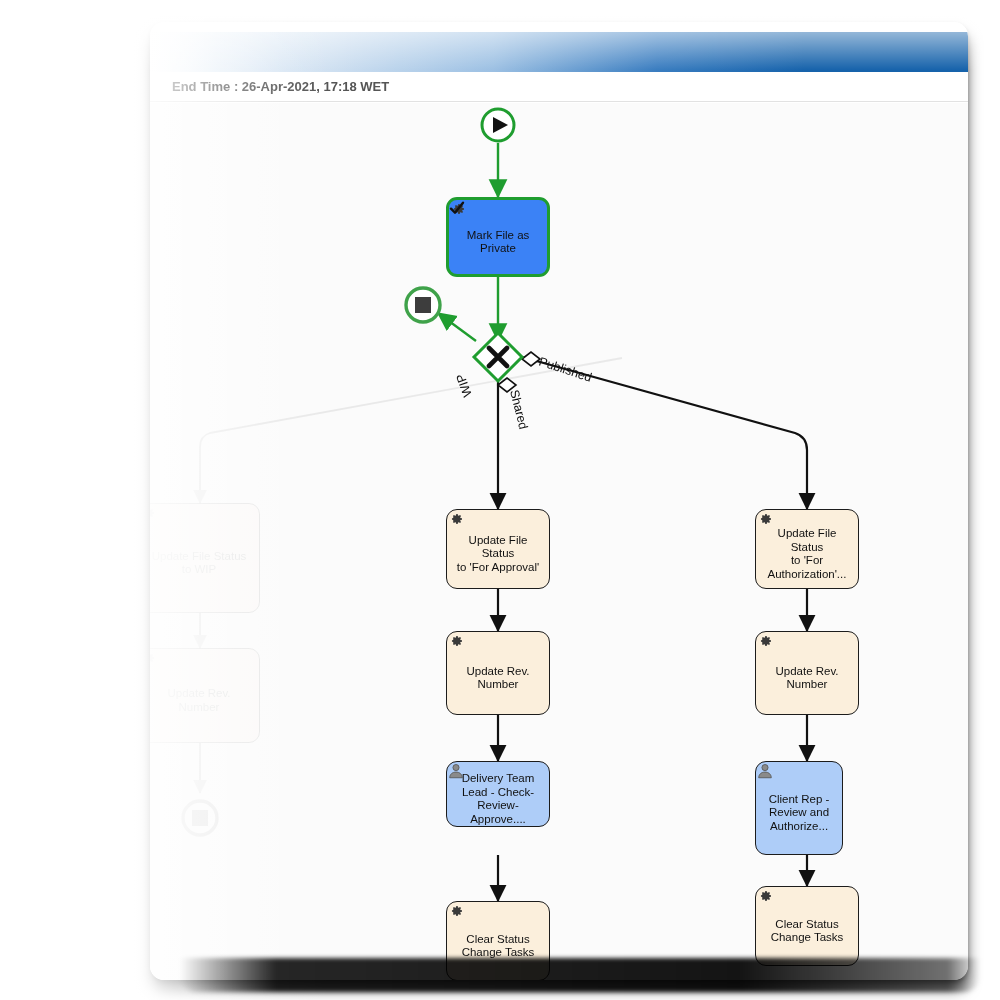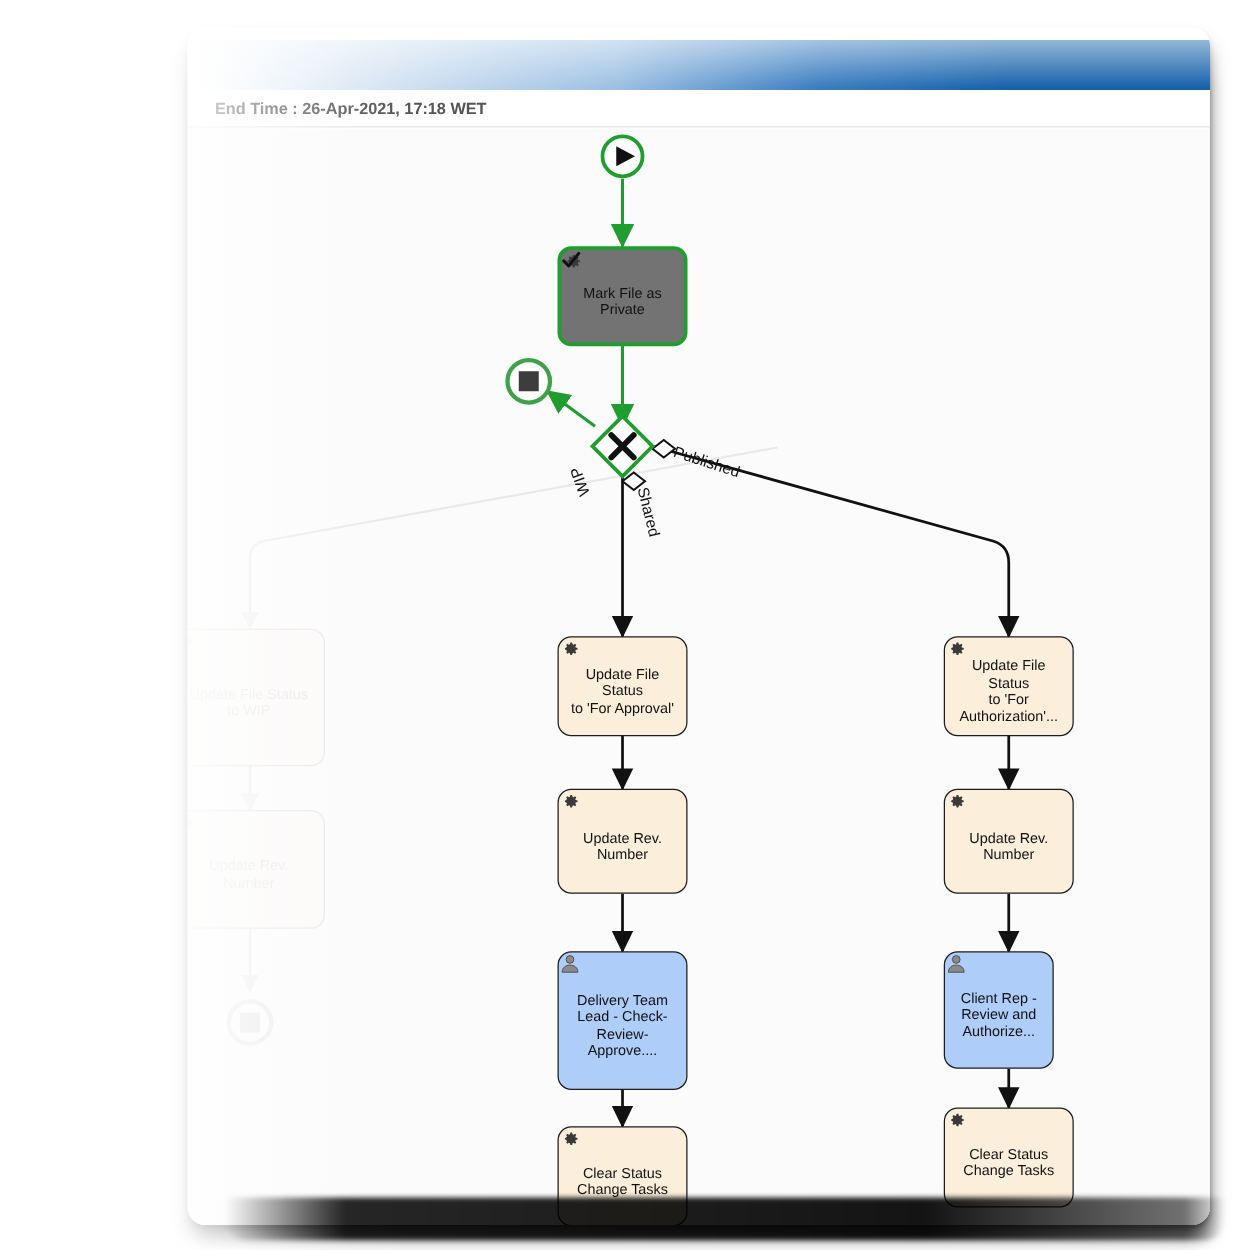--- a/index.html
+++ b/index.html
@@ -62,21 +62,21 @@
     display:flex; align-items:center; justify-content:center;
     text-align:center;
     font-size:11.5px; line-height:13.5px; color:#111111;
     padding:14px 5px 4px 5px;
   }
   .node .lbl { width:100%; white-space:pre-line; }
   .node .icon { position:absolute; left:6px; top:4px; width:18px; height:18px; }
   .node .chk { position:absolute; left:27px; top:4px; width:16px; height:16px; }
 
   .node.service { background:#fbefdc; border:1.6px solid #1c1c1c; }
-  .node.service.active { border:3.4px solid #1f9d2f; background:#737373; }
+  .node.service.active { border:3.4px solid #1f9d2f; background:#3b82f6; }
   .node.user { background:#aecdf8; border:1.6px solid #1c1c1c; }
 
   
   #ghost-layer { position:absolute; inset:0; opacity:0.085; }
 
   
   #fade-left {
     position:absolute; left:0; top:0; width:330px; height:1000px;
     background: linear-gradient(to right, #ffffff 0%, #ffffff 16%, rgba(255,255,255,0.97) 30%,
                 rgba(255,255,255,0.80) 46%, rgba(255,255,255,0.42) 66%, rgba(255,255,255,0.10) 86%, rgba(255,255,255,0) 100%);
@@ -226,21 +226,21 @@
 
       <div class="node service" style="left:296px; top:528px; width:104px; height:84px;">
         <svg class="icon" viewBox="0 0 24 24">
           <path fill="#3a3a3a" d="M12 8a4 4 0 100 8 4 4 0 000-8zm0 6.2A2.2 2.2 0 1114.2 12 2.2 2.2 0 0112 14.2z"></path>
           <path fill="#3a3a3a" d="M20 12.9v-1.8l-2-.5-.4-1 1.1-1.7-1.3-1.3-1.7 1.1-1-.4-.5-2h-1.8l-.5 2-1 .4L9.2 6.6 7.9 7.9 9 9.6l-.4 1-2 .5v1.8l2 .5.4 1-1.1 1.7 1.3 1.3 1.7-1.1 1 .4.5 2h1.8l.5-2 1-.4 1.7 1.1 1.3-1.3-1.1-1.7.4-1z"></path>
         </svg>
         <span class="lbl">Update Rev.
 Number</span>
       </div>
 
-      <div class="node user" style="left:296px; top:658px; width:104px; height:111px;">
+      <div class="node user" style="left:296px; top:658px; width:104px; height:66px;">
         <svg class="icon" viewBox="0 0 24 24">
           <circle cx="12" cy="7.4" r="4.1" fill="#8a8a8a" stroke="#4d4d4d" stroke-width="1"></circle>
           <path d="M3.6 21c0-4.7 3.8-7.6 8.4-7.6s8.4 2.9 8.4 7.6z" fill="#8a8a8a" stroke="#4d4d4d" stroke-width="1"></path>
         </svg>
         <span class="lbl">Delivery Team
 Lead - Check-
 Review-Approve....</span>
       </div>
 
       <div class="node service" style="left:296px; top:798px; width:104px; height:80px;">

